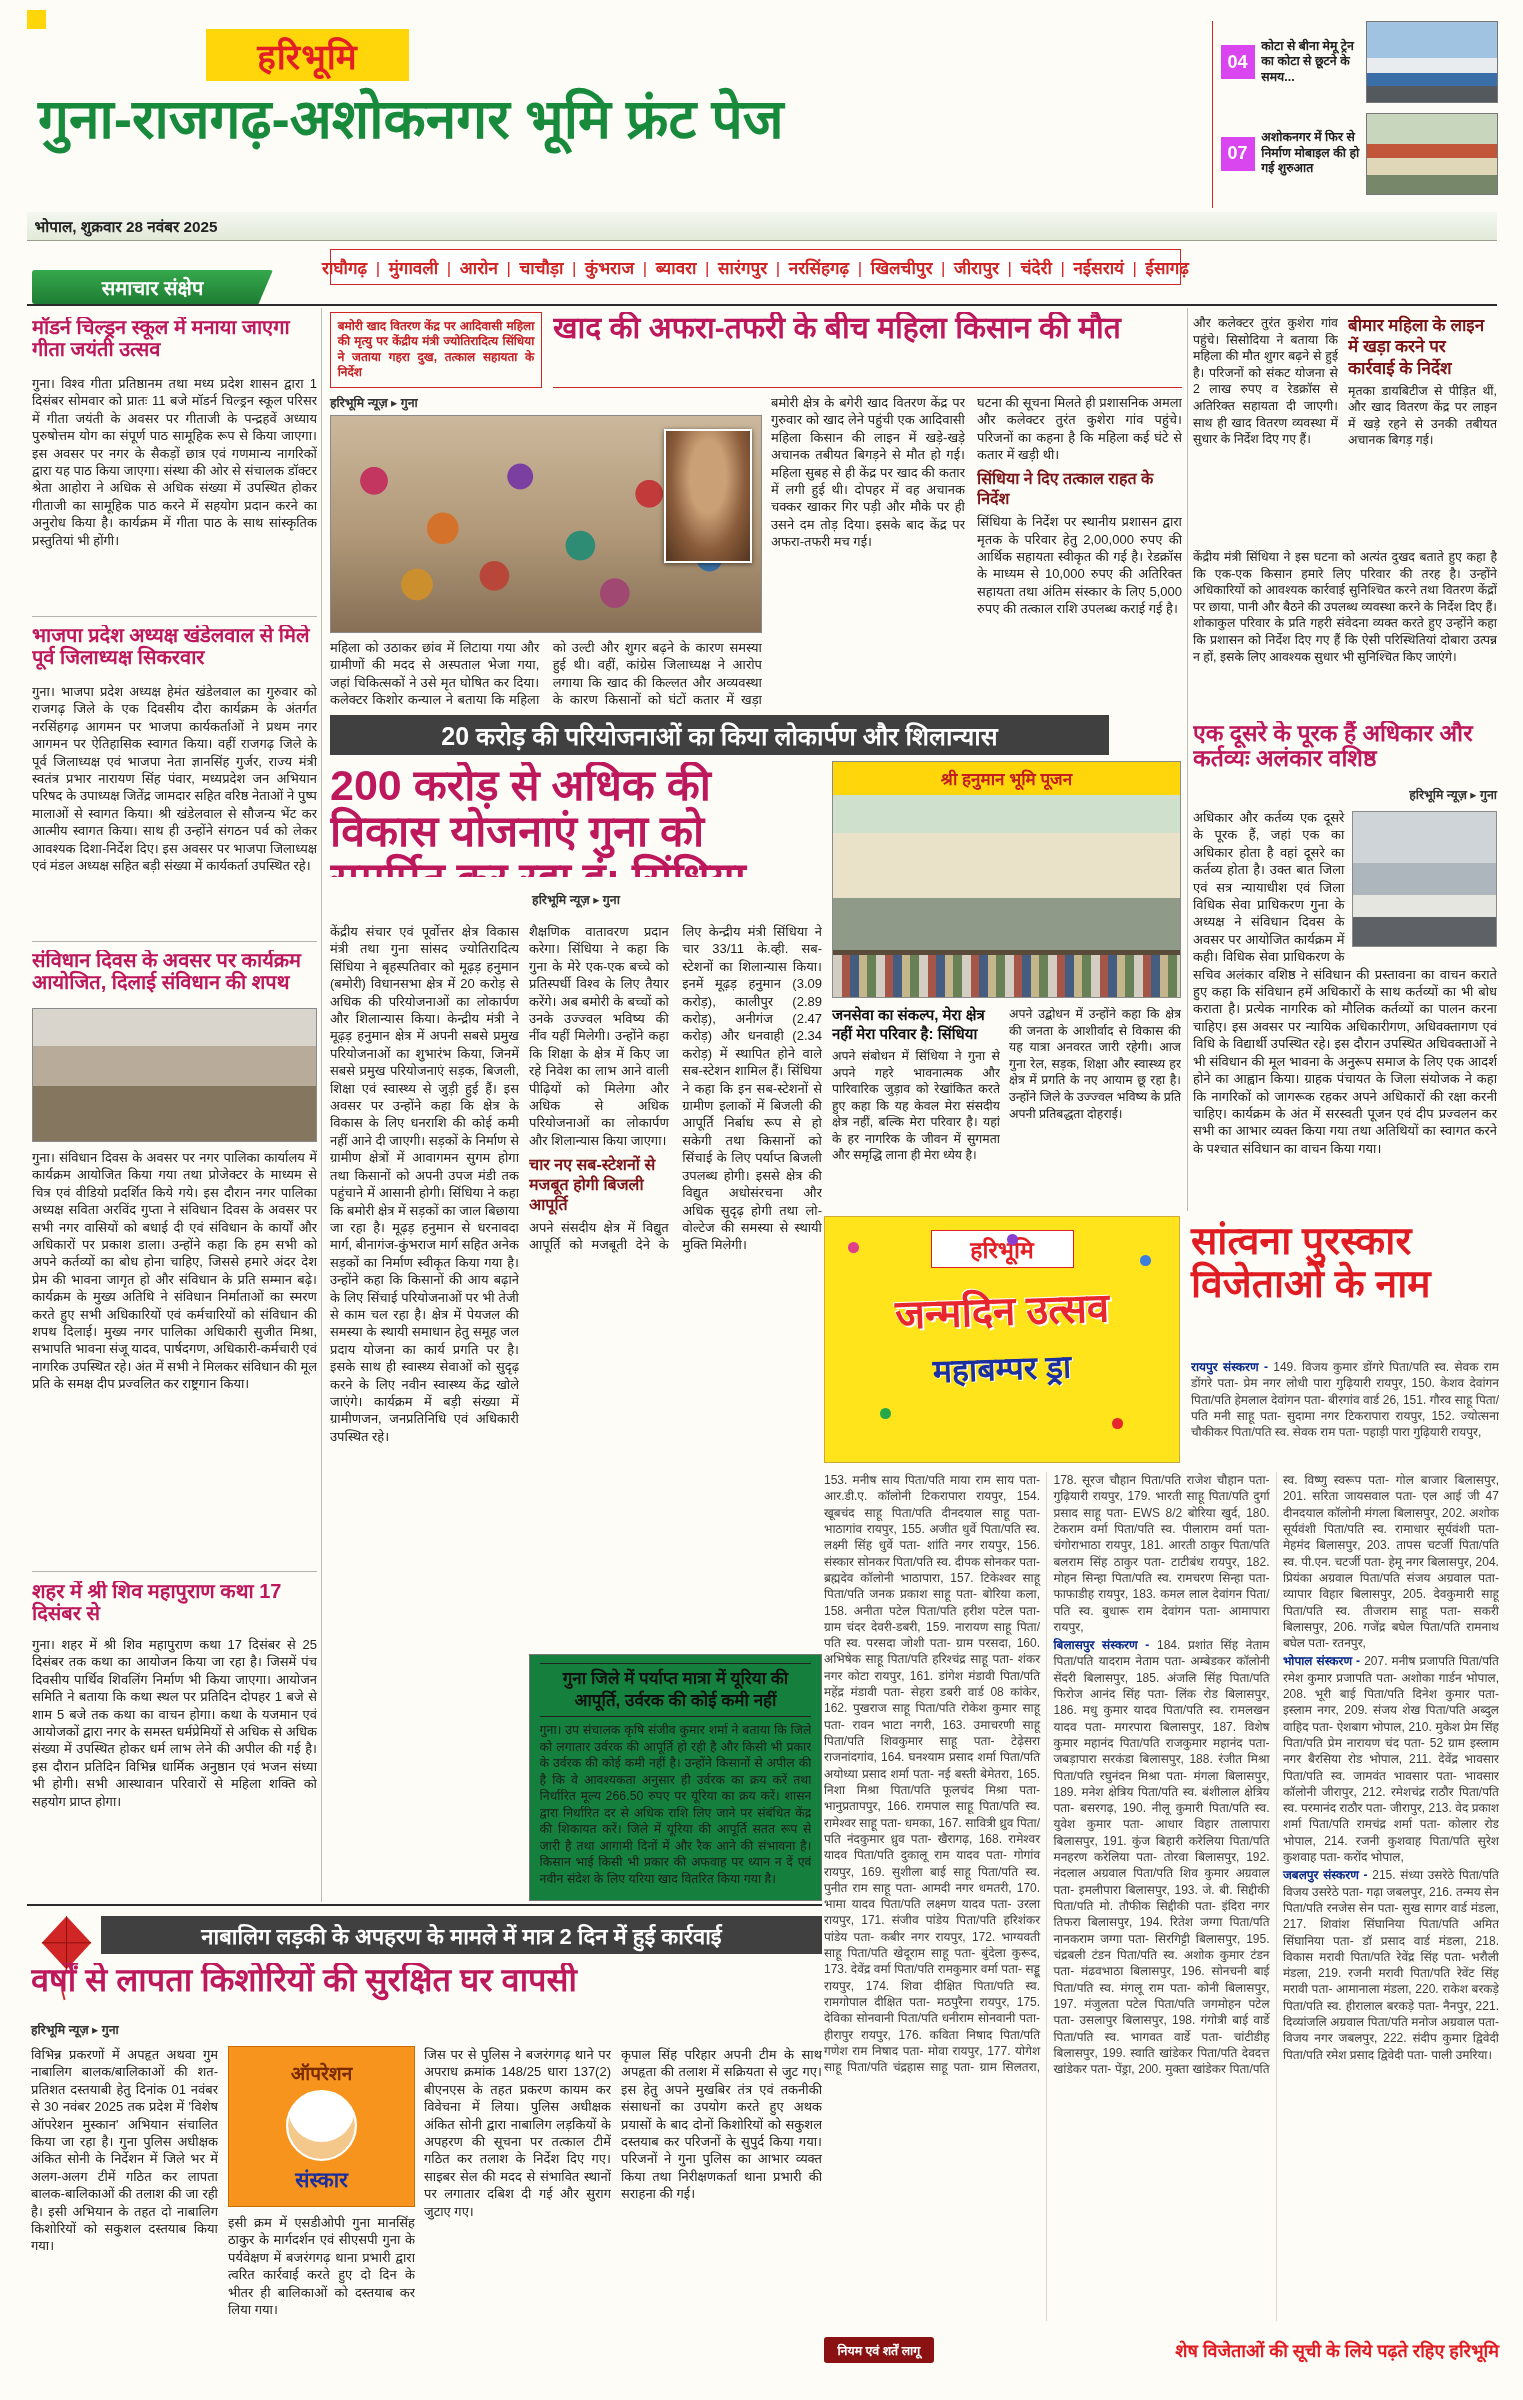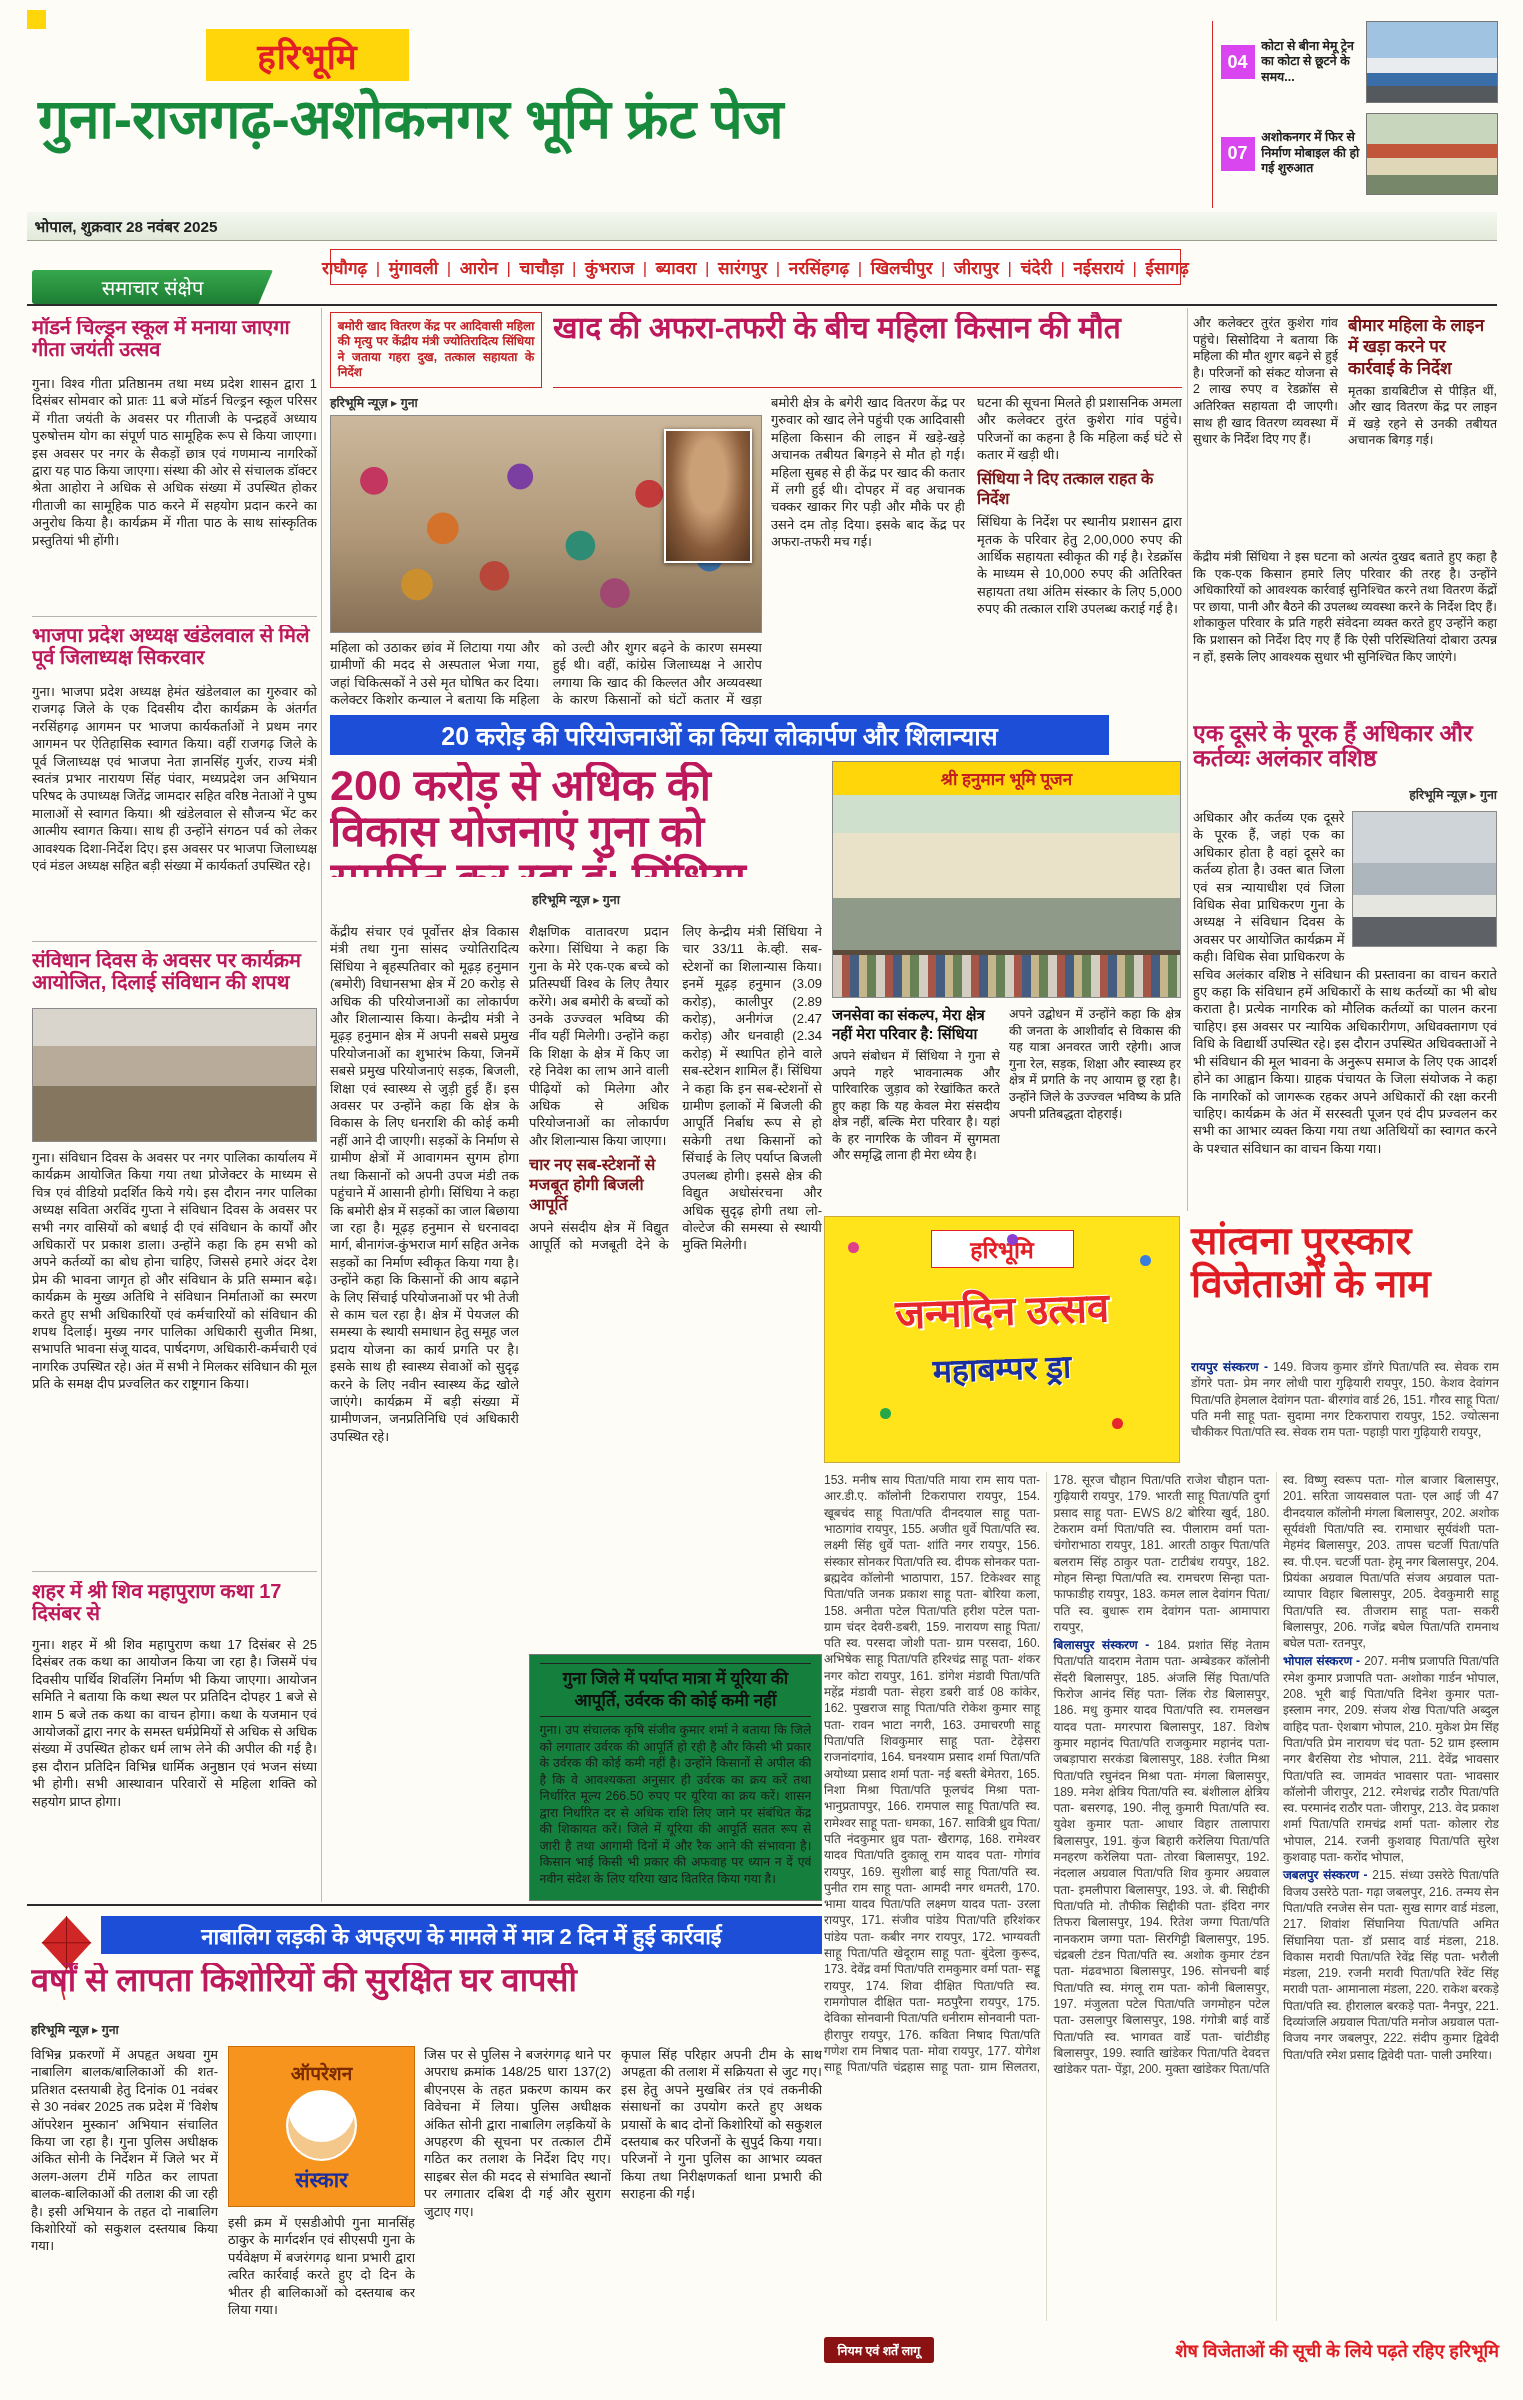--- a/index.html
+++ b/index.html
@@ -26,27 +26,27 @@
   .navbar{border:1.9px solid #d12626;background:#fff;display:flex;align-items:center;justify-content:center;
           font-weight:bold;color:#d12626;font-size:17px;}
   .navbar span{white-space:nowrap;}
   .navbar span:not(:first-child)::before{content:"|";margin:0 8.6px;color:#d12626;font-weight:normal;}
   .teasers{border-left:1.9px solid #d12626;padding-left:7.6px;display:flex;flex-direction:column;gap:9.6px;}
   .teaser{display:flex;align-items:center;gap:6.7px;}
   .teaser .num{width:34px;height:34px;background:#d946ef;color:#fff;font-weight:bold;font-size:18px;
                display:flex;align-items:center;justify-content:center;flex:0 0 34px;}
   .teaser .txt{font-size:12.4px;font-weight:bold;line-height:1.25;color:#222;width:98px;}
   .teaser .thumb{width:132px;height:82px;border:1px solid #777;flex:0 0 132px;}
-  .green-tab{background:linear-gradient(#36a84c,#1d7d33);color:#fff;font-weight:normal;font-size:20px;
+  .green-tab{background:linear-gradient(#36a84c,#1d7d33);color:#fff;font-weight:bold;font-size:20px;
              display:flex;align-items:center;justify-content:center;border-radius:2.9px;
              clip-path:polygon(0 0,100% 0,94% 100%,0 100%);}
 
   
   .head-xl{font-weight:700;color:#be185d;line-height:1.08;}
-  .red-banner{background:#1d4ed8;color:#fff;font-weight:900;display:flex;align-items:center;justify-content:center;}
+  .red-banner{background:#404040;color:#fff;font-weight:900;display:flex;align-items:center;justify-content:center;}
   .kicker-box{border:1.9px solid #d12626;color:#c41d22;font-weight:bold;font-size:12px;line-height:1.3;
               padding:5.7px 6.7px;text-align:justify;overflow:hidden;}
 
   
   .ph{border:1px solid #8a8a8a;}
   .ph-crowd{background:
     radial-gradient(circle at 10% 30%,#c2365f 0 13.4px,transparent 14.3px),
     radial-gradient(circle at 26% 52%,#d4712a 0 15.3px,transparent 16.3px),
     radial-gradient(circle at 44% 28%,#7a3fa0 0 12.4px,transparent 13.4px),
     radial-gradient(circle at 58% 60%,#2e8b74 0 14.3px,transparent 15.3px),

